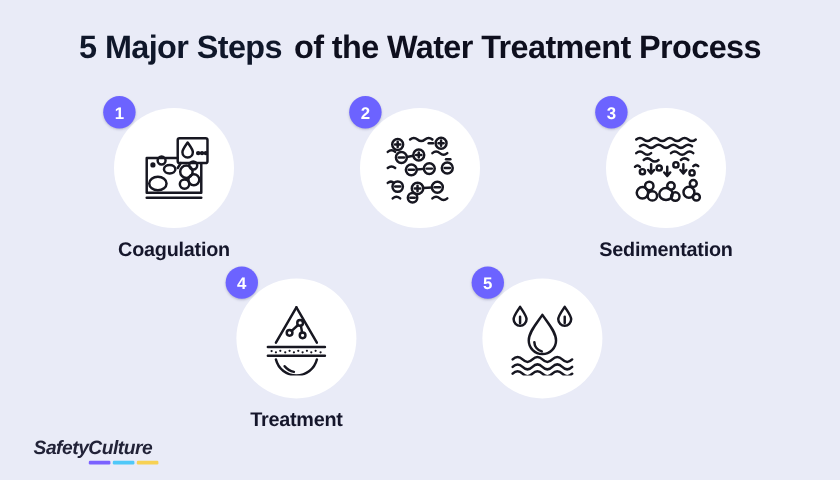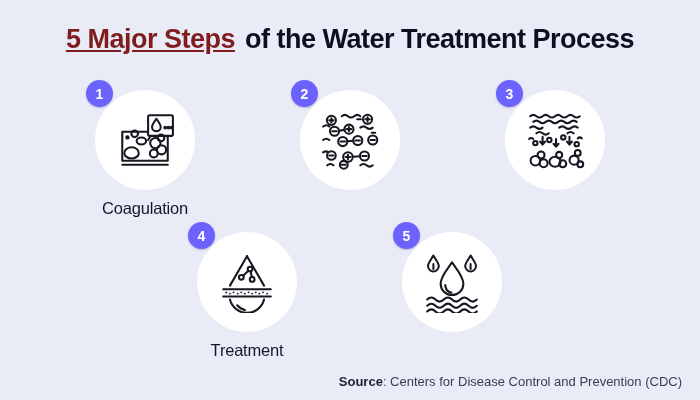--- a/index.html
+++ b/index.html
@@ -6,40 +6,40 @@
   .canvas{
     position:relative;width:700px;height:400px;overflow:hidden;
     background:#E9EBF7;
     font-family:"Liberation Sans",sans-serif;
   }
   .title{
     position:absolute;top:24px;left:0;right:0;text-align:center;
     font-size:27px;font-weight:bold;letter-spacing:-0.5px;color:#0E0F1E;
     white-space:nowrap;
   }
-  .title-highlight{color:#7f1d1d;text-decoration:underline;}
+  .title-highlight{color:#0f172a;}
   .title-rest{margin-left:10px;}
   .step{position:absolute;width:160px;text-align:center;}
   .step1{left:65px;top:90px;}
   .step2{left:270px;top:90px;}
   .step3{left:475px;top:90px;}
   .step4{left:167px;top:232px;}
   .step5{left:372px;top:232px;}
   .icon-circle{
     width:100px;height:100px;margin:0 auto;border-radius:50%;
     background:#FFFFFF;display:flex;align-items:center;justify-content:center;
   }
   .badge{
     position:absolute;left:21px;top:-10px;width:27px;height:27px;border-radius:50%;
     background:#6C63FF;color:#FFFFFF;font-size:14px;font-weight:bold;
     display:flex;align-items:center;justify-content:center;
     box-shadow:0 1px 2px rgba(40,40,90,.25);
   }
   .step-label{
-    margin-top:9px;font-size:16.5px;font-weight:normal;color:#15162B;letter-spacing:-0.2px;
+    margin-top:9px;font-size:16.5px;font-weight:bold;color:#15162B;letter-spacing:-0.2px;
   }
   .logo{position:absolute;left:28px;bottom:13px;line-height:1;}
   .logo-text{font-size:16px;font-weight:bold;font-style:italic;color:#222338;letter-spacing:-0.4px;}
   .logo-underline{display:flex;gap:2px;height:3px;width:58px;margin-left:46px;margin-top:2px;}
   .logo-underline span{flex:1;border-radius:1px;}
   .u-purple{background:#7B61FF;}
   .u-blue{background:#4FC8F8;}
   .u-yellow{background:#F7D154;}
   .source{
     position:absolute;right:18px;bottom:11px;font-size:13px;color:#3A3B52;
@@ -153,20 +153,21 @@
             <circle cx="16.5" cy="44.5" r="3.4"></circle>
           <ellipse cx="30" cy="51" rx="5.4" ry="4.8"></ellipse>
             <circle cx="37.5" cy="53" r="3.4"></circle>
             <circle cx="34" cy="44.5" r="3"></circle>
           <circle cx="48.5" cy="49.5" r="4.4"></circle>
             <circle cx="54.5" cy="53.5" r="2.8"></circle>
             <circle cx="52" cy="42.5" r="2.8"></circle>
         </g>
       </svg>
     </div>
+    <div class="step-label">Sedimentation</div>
   </div>
 
   <div class="step step4">
     <div class="badge">4</div>
     <div class="icon-circle">
       <svg class="step-icon" width="62" height="62" viewBox="0 0 60 60">
         <g fill="none" stroke="#171721" stroke-width="2" stroke-linecap="round" stroke-linejoin="round">
           <path d="M30 5L13.5 33.5"></path>
           <path d="M30 5l16.5 28.5"></path>
           <circle cx="24.5" cy="25.5" r="2.3"></circle>
@@ -210,18 +211,23 @@
           <path d="M48 4.5C46 7.8 42.8 11.6 42.8 14.6a5.2 5.2 0 0 0 10.4 0C53.2 11.6 50 7.8 48 4.5z"></path>
           <path d="M48 12.5v5"></path>
           <path d="M6 47q4 -4 8 0t8 0t8 0t8 0t8 0t8 0"></path>
           <path d="M6 53q4 -4 8 0t8 0t8 0t8 0t8 0t8 0"></path>
           <path d="M6 58.5q4 -4 8 0t8 0t8 0t8 0t8 0t8 0"></path>
         </g>
       </svg>
     </div>
   </div>
 
-
-  <div class="source">
-    <span class="source-label">Source</span><span>: Centers for Disease Control and Prevention (CDC)</span>
-  </div>
+  <div class="logo">
+    <span class="logo-text"><span>Safety</span><span>Culture</span></span>
+    <div class="logo-underline">
+      <span class="u-purple"></span>
+      <span class="u-blue"></span>
+      <span class="u-yellow"></span>
+    </div>
+  </div>
+
 
 </div>
 
 </body></html>

